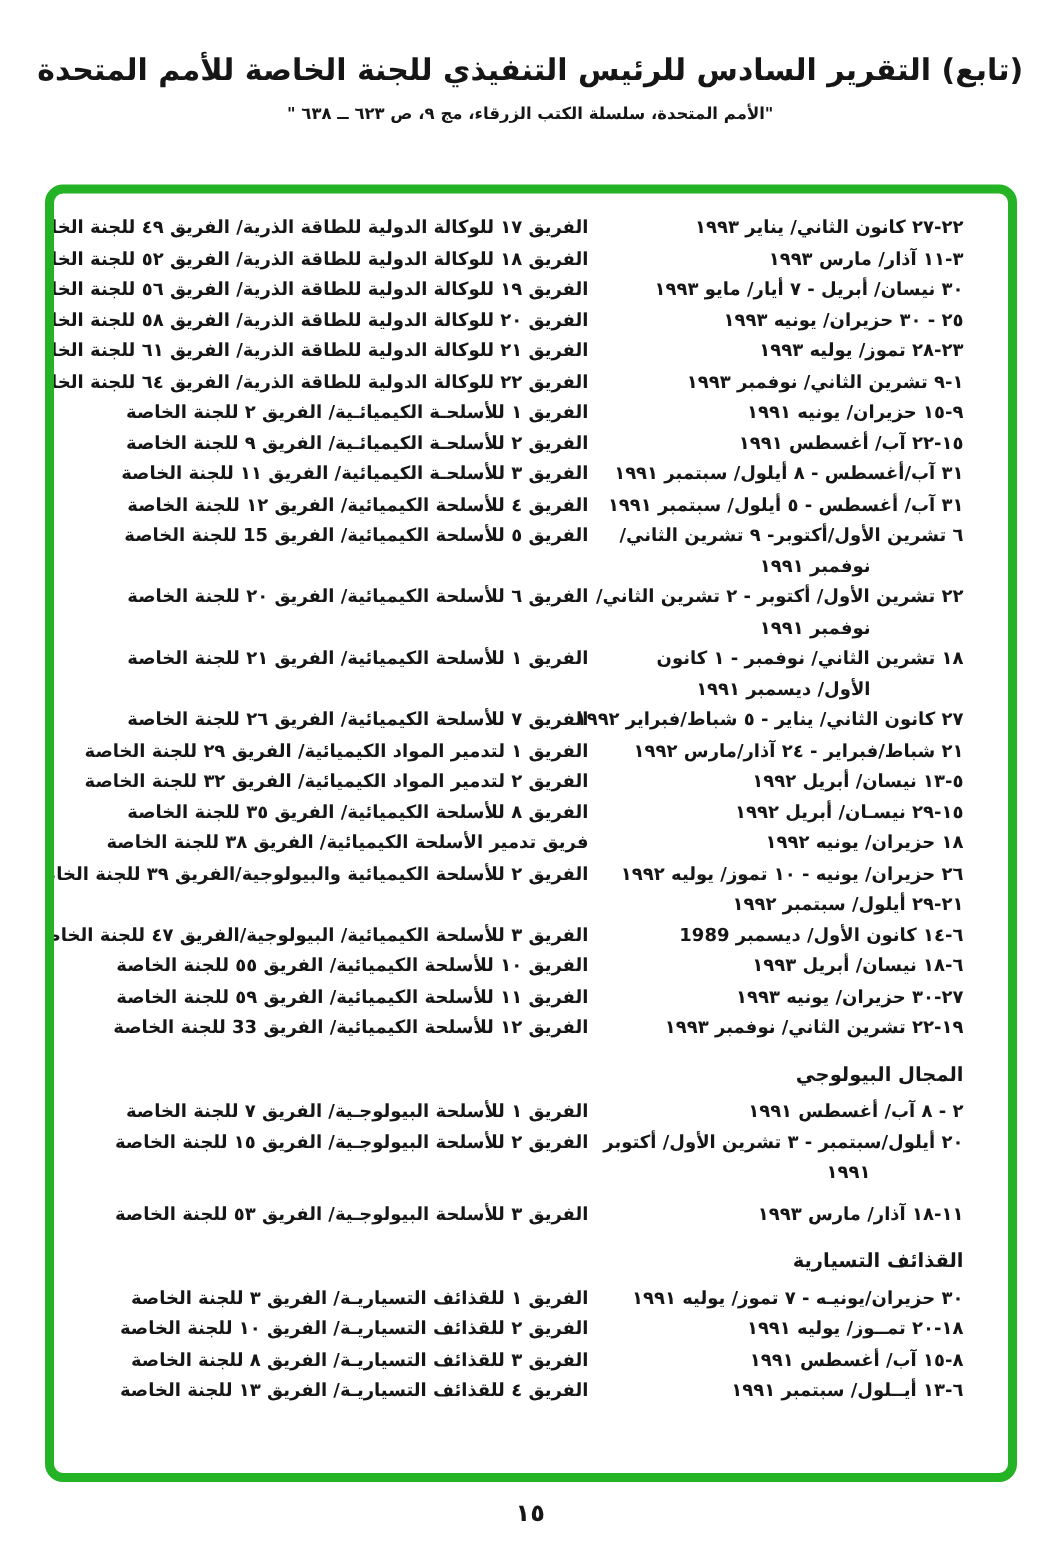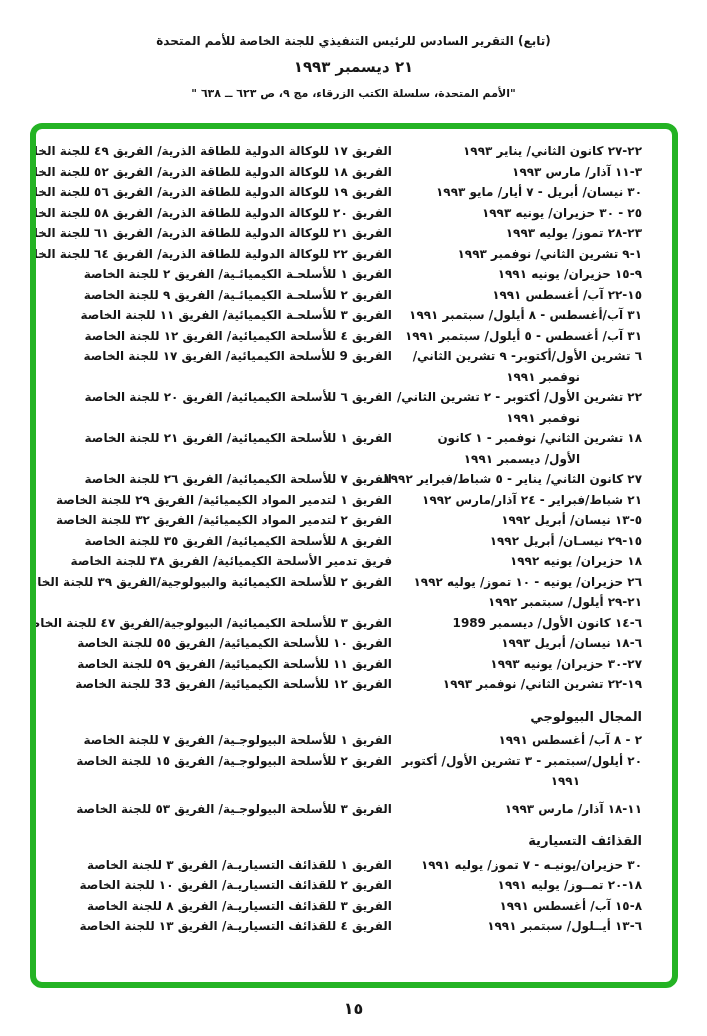--- a/index.html
+++ b/index.html
@@ -5,21 +5,21 @@
   html,body{margin:0;padding:0;background:#ffffff;}
   body{
     width:707px;height:1036px;
     font-family:"DejaVu Sans","Liberation Sans",sans-serif;
     color:#161616;
   }
   .page{position:relative;width:707px;height:1036px;direction:rtl;overflow:hidden;}
 
   
   .hdr{position:absolute;top:0;left:0;right:0;text-align:center;font-weight:bold;}
-  .hdr-title{margin-top:34px;font-size:12px;letter-spacing:0;}
+  .hdr-title{margin-top:34px;font-size:20px;letter-spacing:0;}
   .hdr-date{margin-top:10px;font-size:15px;}
   .hdr-src{margin-top:11px;font-size:11px;}
 
   
   .green-box{
     position:absolute;top:123px;left:30px;width:648px;height:865px;
     box-sizing:border-box;border:6px solid #24b324;border-radius:12px;
     padding:12px 30px 0 14px;overflow:hidden;
   }
 
@@ -40,21 +40,20 @@
     text-align:center;font-size:16px;font-weight:bold;
   }
 </style>
 </head>
 <body>
 
 <div class="page">
 
   <div class="hdr">
     <div class="hdr-title">(تابع) التقرير السادس للرئيس التنفيذي للجنة الخاصة للأمم المتحدة</div>
-    <div class="hdr-date">٢١ ديسمبر ١٩٩٣</div>
     <div class="hdr-src">"الأمم المتحدة، سلسلة الكتب الزرقاء، مج ٩، ص ٦٢٣ ــ ٦٣٨ "</div>
   </div>
 
   <div class="green-box" style="border-color: rgb(36, 179, 36);">
     <div class="sections" id="sections">
         <div class="row">
           <div class="date-cell">
             <div class="date-line">٢٢-٢٧ كانون الثاني/ يناير ١٩٩٣</div>
           </div>
           <div class="team-cell">الفريق ١٧ للوكالة الدولية للطاقة الذرية/ الفريق ٤٩ للجنة الخاصة</div>
@@ -111,21 +110,21 @@
           <div class="date-cell">
             <div class="date-line">٣١ آب/ أغسطس - ٥ أيلول/ سبتمبر ١٩٩١</div>
           </div>
           <div class="team-cell">الفريق ٤ للأسلحة الكيميائية/ الفريق ١٢ للجنة الخاصة</div>
         </div>
         <div class="row">
           <div class="date-cell">
             <div class="date-line">٦ تشرين الأول/أكتوبر- ٩ تشرين الثاني/</div>
             <div class="date-line cont">نوفمبر ١٩٩١</div>
           </div>
-          <div class="team-cell">الفريق 9 للأسلحة الكيميائية/ الفريق ١٧ للجنة الخاصة</div>
+          <div class="team-cell">الفريق ٥ للأسلحة الكيميائية/ الفريق 15 للجنة الخاصة</div>
         </div>
         <div class="row">
           <div class="date-cell">
             <div class="date-line">٢٢ تشرين الأول/ أكتوبر - ٢ تشرين الثاني/</div>
             <div class="date-line cont">نوفمبر ١٩٩١</div>
           </div>
           <div class="team-cell">الفريق ٦ للأسلحة الكيميائية/ الفريق ٢٠ للجنة الخاصة</div>
         </div>
         <div class="row">
           <div class="date-cell">

